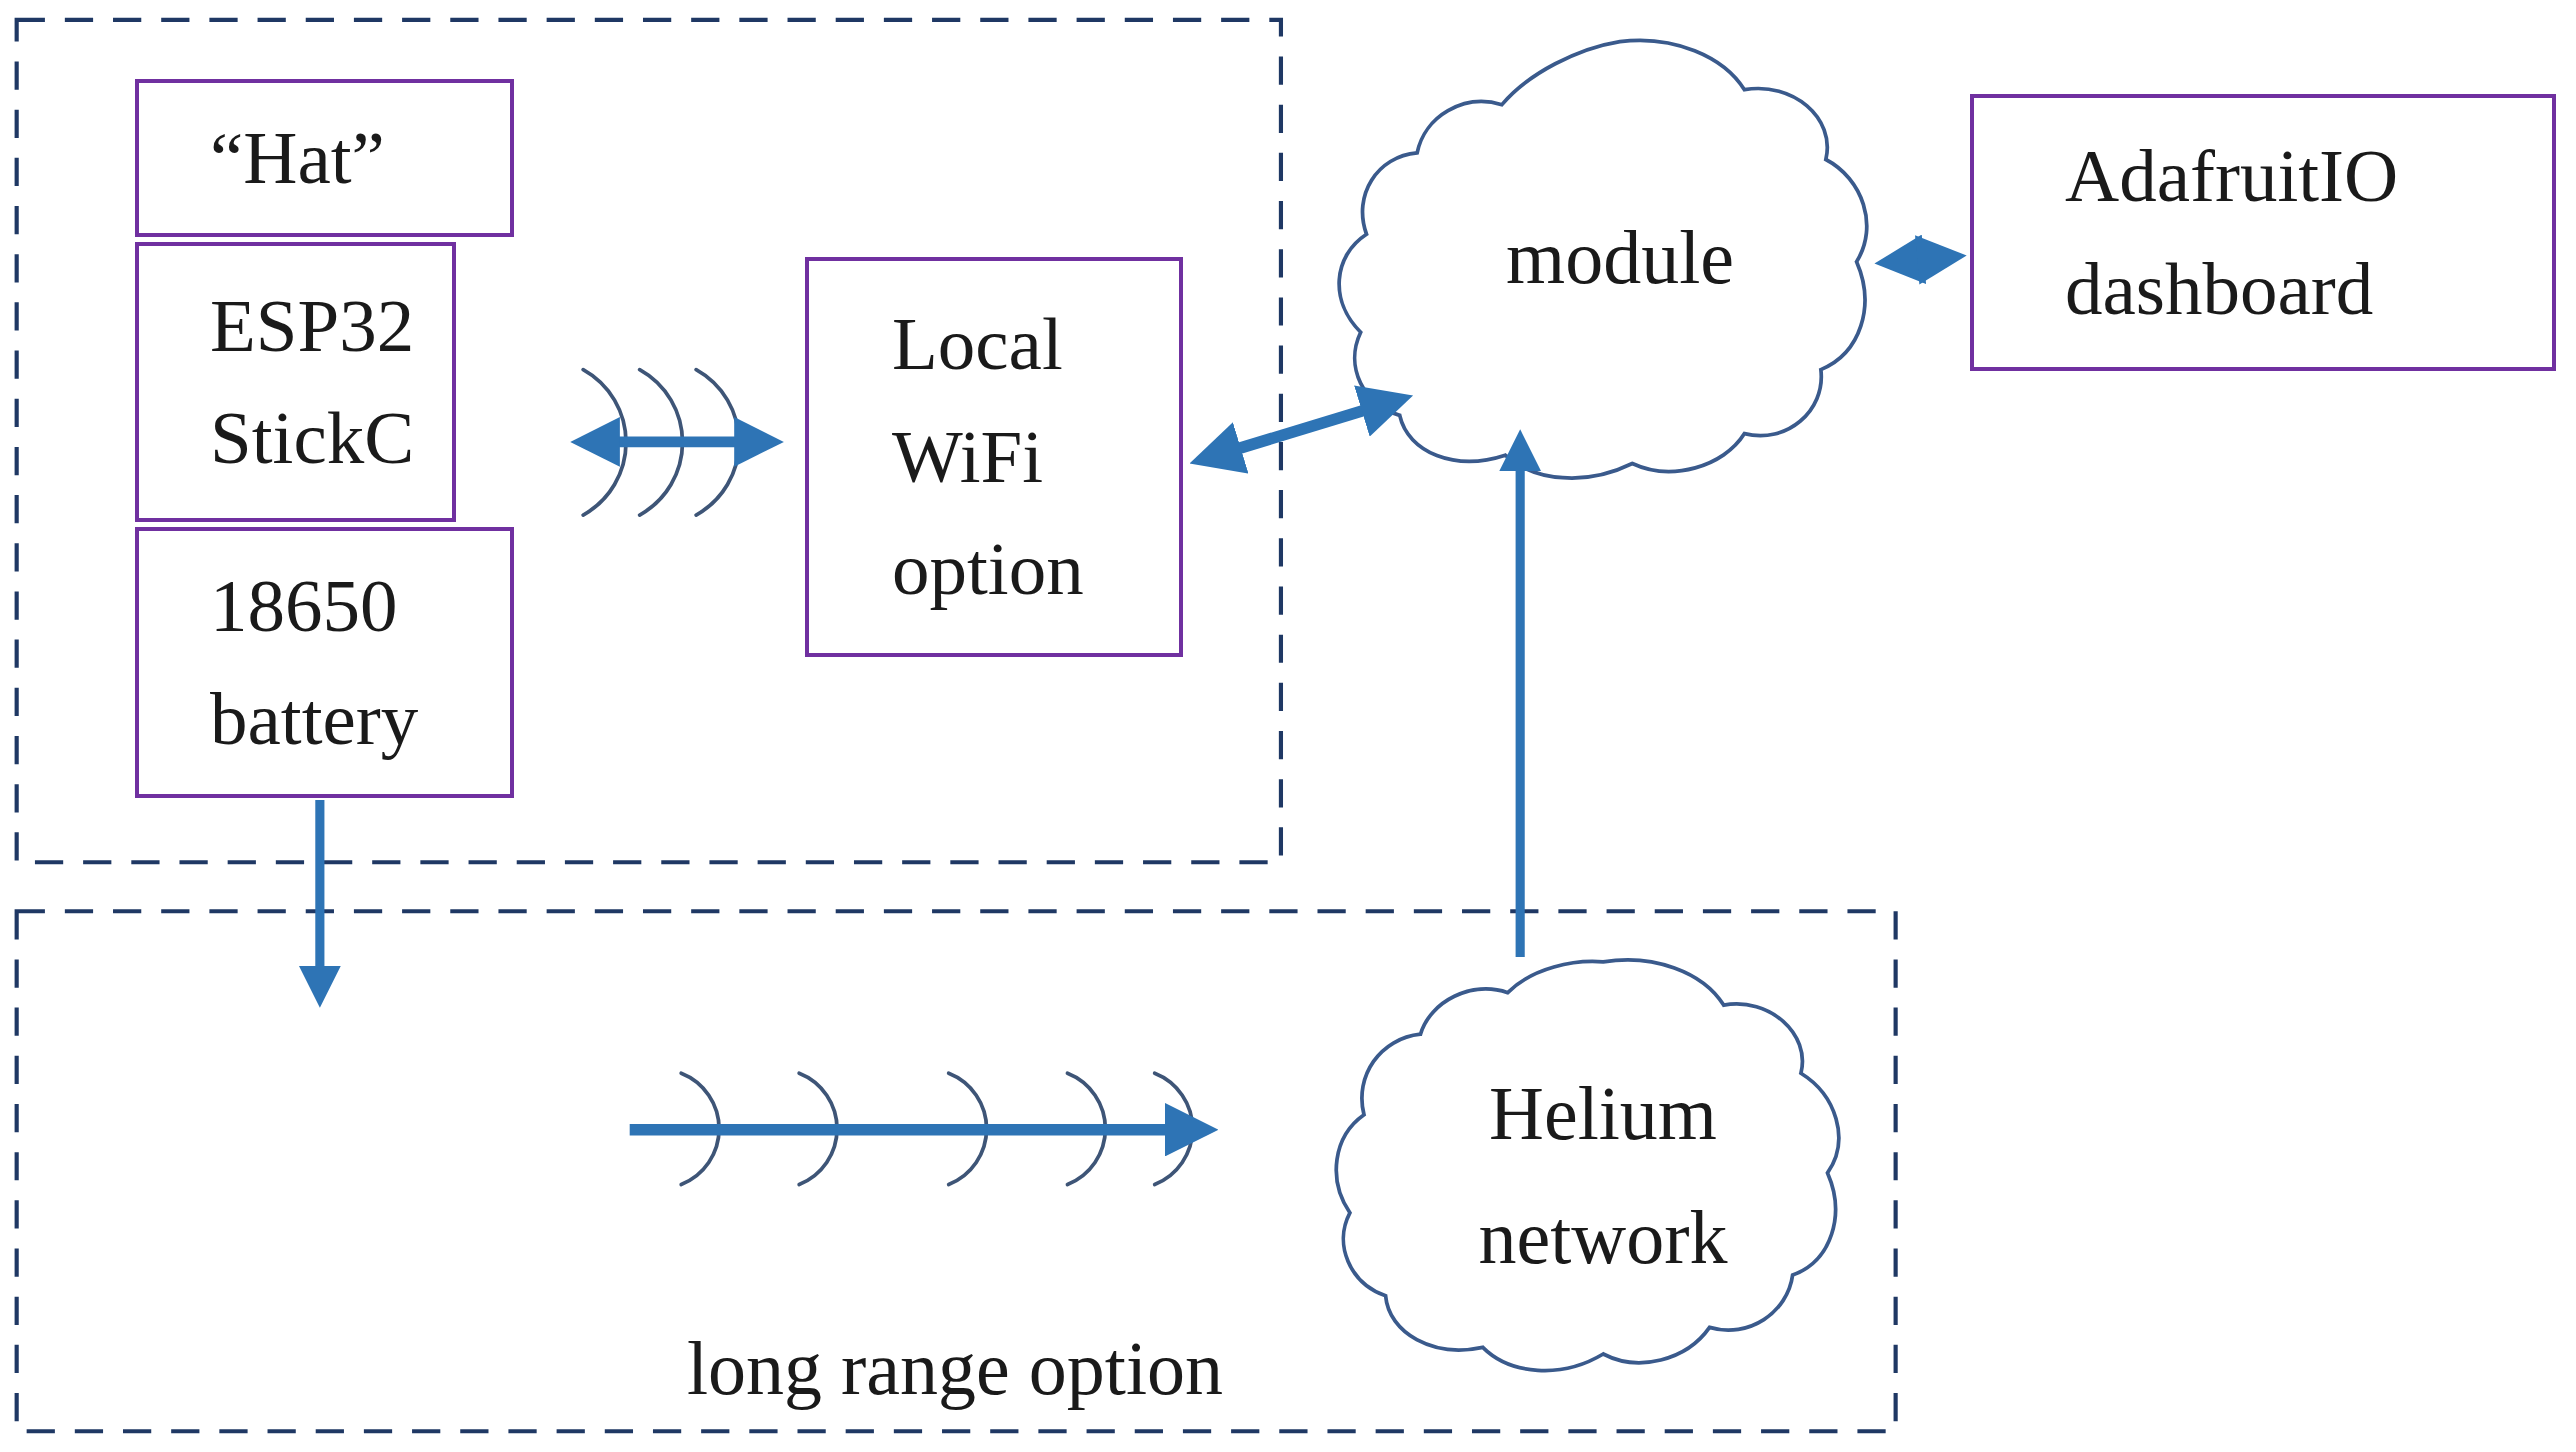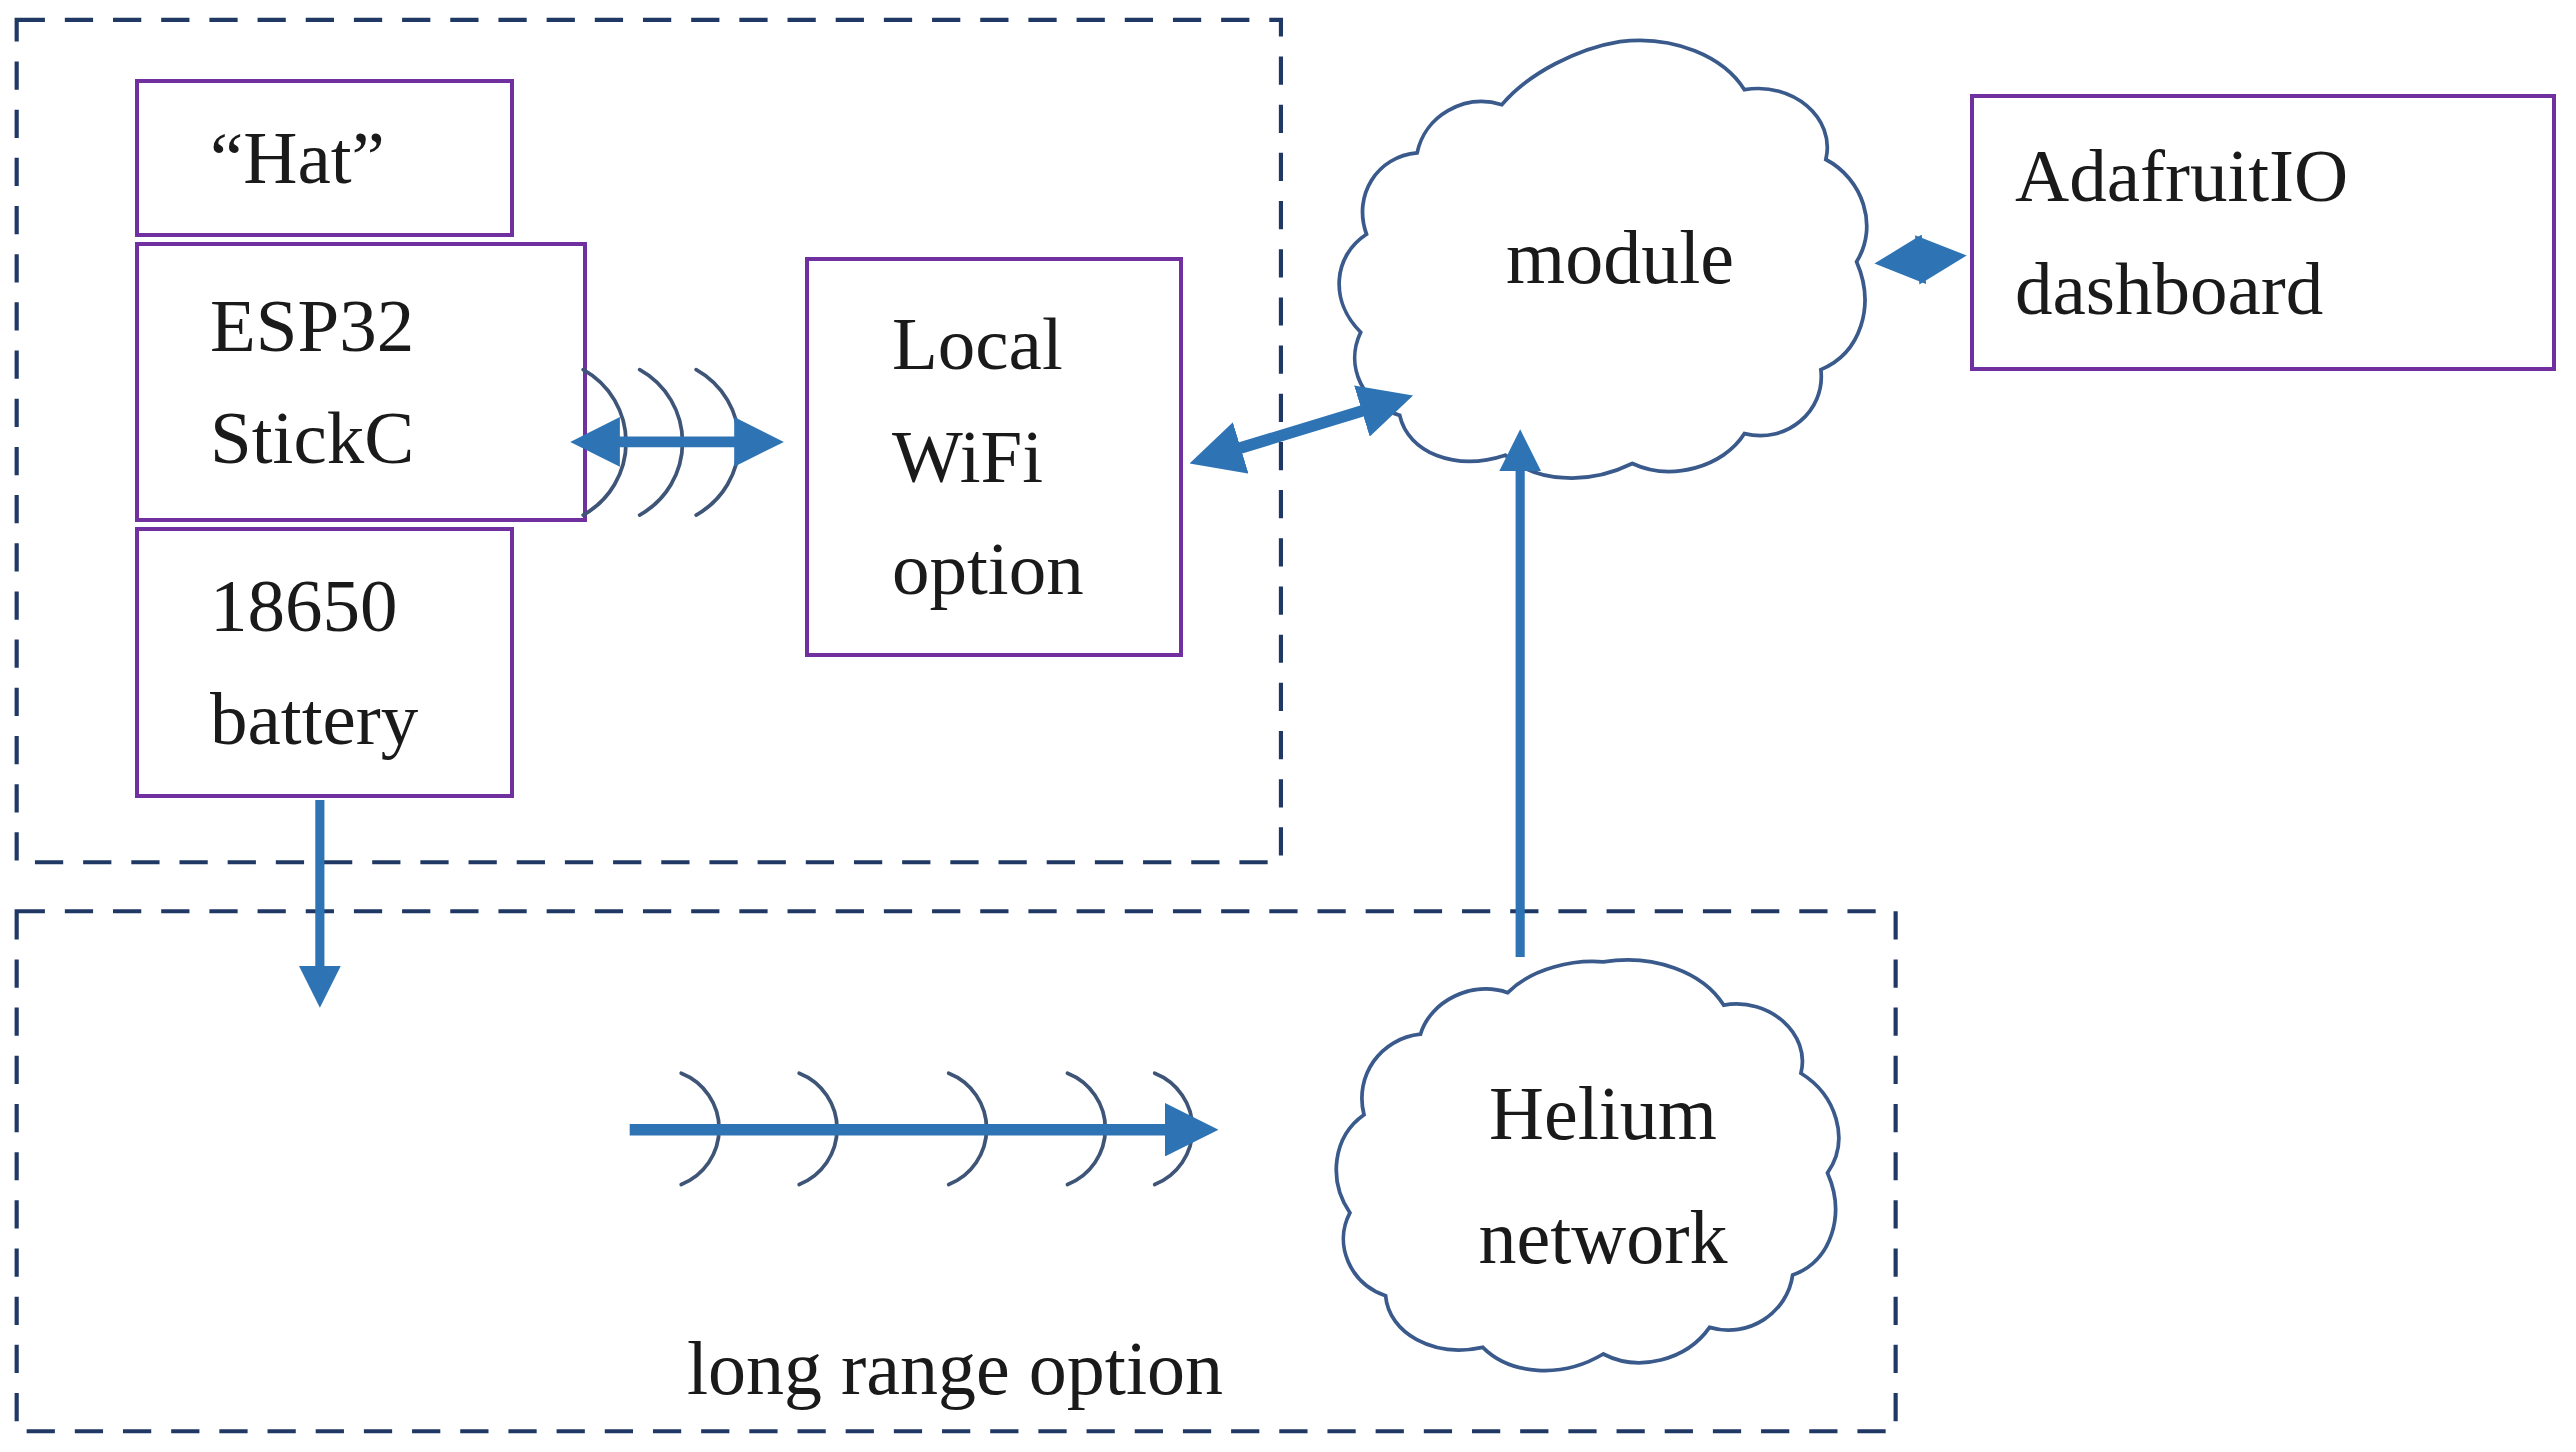--- a/index.html
+++ b/index.html
@@ -46,24 +46,24 @@
     white-space:nowrap;
   }
   svg.overlay{
     position:absolute;
     left:0;top:0;
     width:2576px;height:1452px;
     z-index:4;
   }
   
   .hat-box     {left:135px; top:79px;  width:379px; height:158px; padding-left:71px;}
-  .esp-box     {left:135px; top:242px; width:452px; height:280px; padding-left:71px;}
+  .esp-box     {left:135px; top:242px; width:321px; height:280px; padding-left:71px;}
   .battery-box {left:135px; top:527px; width:379px; height:271px; padding-left:71px;}
   .router-box  {left:805px; top:257px; width:378px; height:400px; padding-left:83px;}
-  .ada-box     {left:1970px;top:94px; width:586px; height:277px; padding-left:41px;}
+  .ada-box     {left:1970px;top:94px; width:586px; height:277px; padding-left:91px;}
   .lora-box    {left:126px; top:1020px;width:395px; height:310px; padding-left:79px;}
   .cloud-top-label   {left:1371px;top:150px;  width:498px; height:216px;}
   .helium-label      {left:1354px;top:1026px; width:498px; height:299px;}
   .long-range-label  {left:573px; top:1325px; width:764px;}
 </style>
 </head>
 <body>
 
 <div class="diagram">
 

